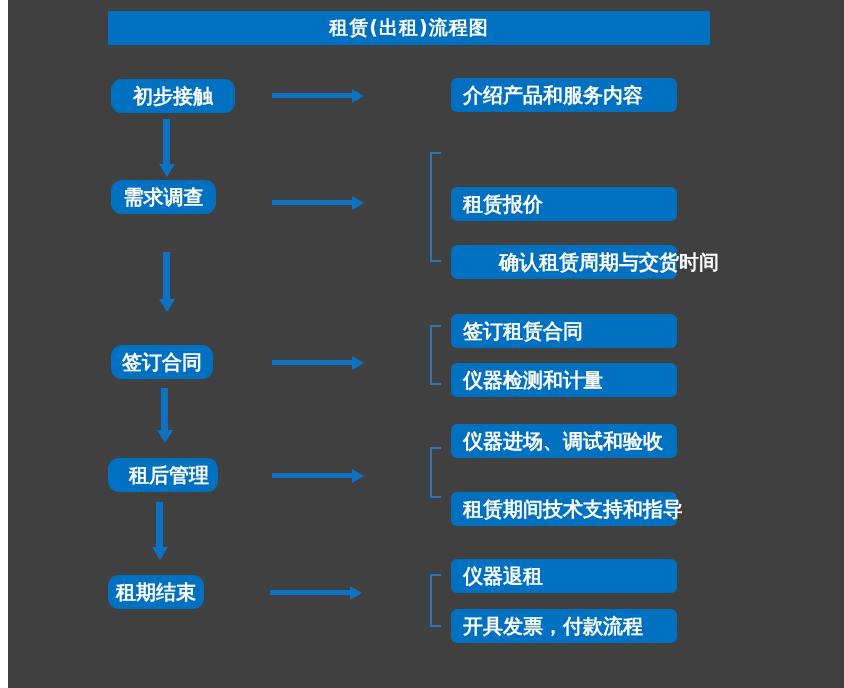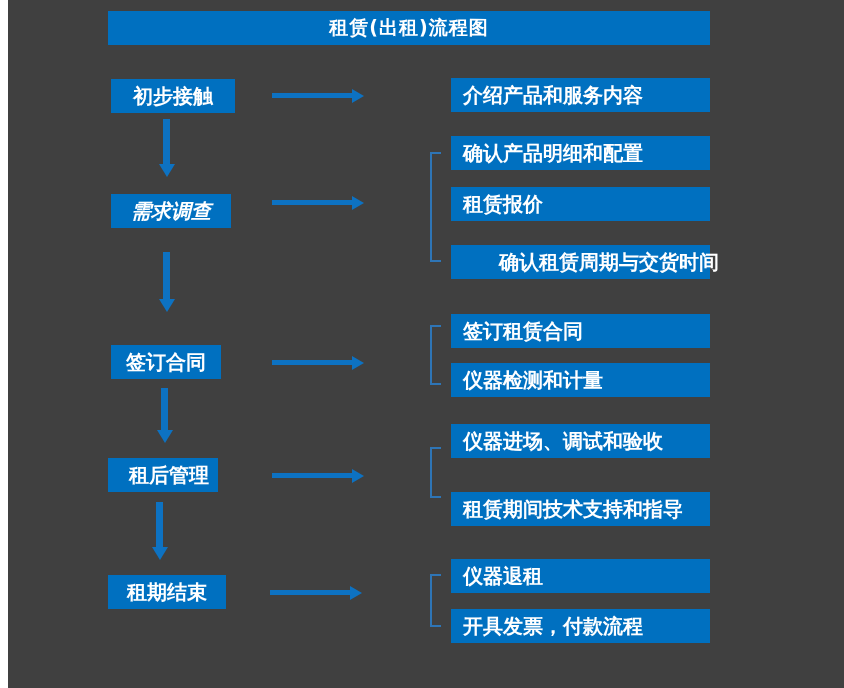--- a/index.html
+++ b/index.html
@@ -26,26 +26,27 @@
   }
   .title-bar {
     left: 100px;
     top: 11px;
     width: 602px;
     height: 34px;
     justify-content: center;
     font-size: 19px;
     letter-spacing: 1px;
   }
-  .left-box { justify-content: center; }
+  .left-box { justify-content: center; border-radius: 11px; }
   .right-box {
     left: 443px;
-    width: 259px;
+    width: 226px;
     padding-left: 12px;
     justify-content: flex-start;
+    border-radius: 6px;
   }
   
   .varrow {
     position: absolute;
     width: 17px;
     display: flex;
     flex-direction: column;
     align-items: center;
   }
   .vshaft { width: 7px; flex: 1; background: #0d72c2; }
@@ -81,24 +82,24 @@
   }
 </style>
 </head>
 <body>
 
 <div class="canvas">
 
   <div class="box title-bar">租赁(出租)流程图</div>
 
   <div class="box left-box" style="left:103px; top:79px;  width:124px;">初步接触</div>
-  <div class="box left-box" style="left:103px; top:194px; width:120px;font-style:italic;">需求调查</div>
-  <div class="box left-box" style="left:103px; top:345px; width:110px;">签订合同</div>
+  <div class="box left-box" style="left:103px; top:180px; width:105px;">需求调查</div>
+  <div class="box left-box" style="left:103px; top:345px; width:102px;">签订合同</div>
   <div class="box left-box" style="left:100px; top:458px; width:110px;padding-left:12px;">租后管理</div>
-  <div class="box left-box" style="left:100px; top:575px; width:118px;">租期结束</div>
+  <div class="box left-box" style="left:100px; top:575px; width:96px;">租期结束</div>
 
   <div class="varrow" style="left:150px; top:119px; height:58px;">
       <div class="vshaft"></div>
       <div class="vhead"></div>
     </div>
   <div class="varrow" style="left:150px; top:252px; height:60px;">
       <div class="vshaft"></div>
       <div class="vhead"></div>
     </div>
   <div class="varrow" style="left:148px; top:388px; height:55px;">
@@ -131,21 +132,20 @@
       <div class="hhead"></div>
     </div>
 
   <div class="bracket" style="top:152px; height:110px;"></div>
   <div class="bracket" style="top:325px; height:60px;"></div>
   <div class="bracket" style="top:447px; height:51px;"></div>
   <div class="bracket" style="top:574px; height:53px;"></div>
 
   <div class="box right-box" style="top:78px;">介绍产品和服务内容</div>
 
-  <div class="box right-box" style="top:136px;">确认产品明细和配置</div>
   <div class="box right-box" style="top:187px;">租赁报价</div>
   <div class="box right-box" style="top:245px;padding-left:48px;">确认租赁周期与交货时间</div>
 
   <div class="box right-box" style="top:363px;">仪器检测和计量</div>
   <div class="box right-box" style="top:314px;">签订租赁合同</div>
 
   <div class="box right-box" style="top:424px;">仪器进场、调试和验收</div>
   <div class="box right-box" style="top:492px;">租赁期间技术支持和指导</div>
 
   <div class="box right-box" style="top:559px;">仪器退租</div>

